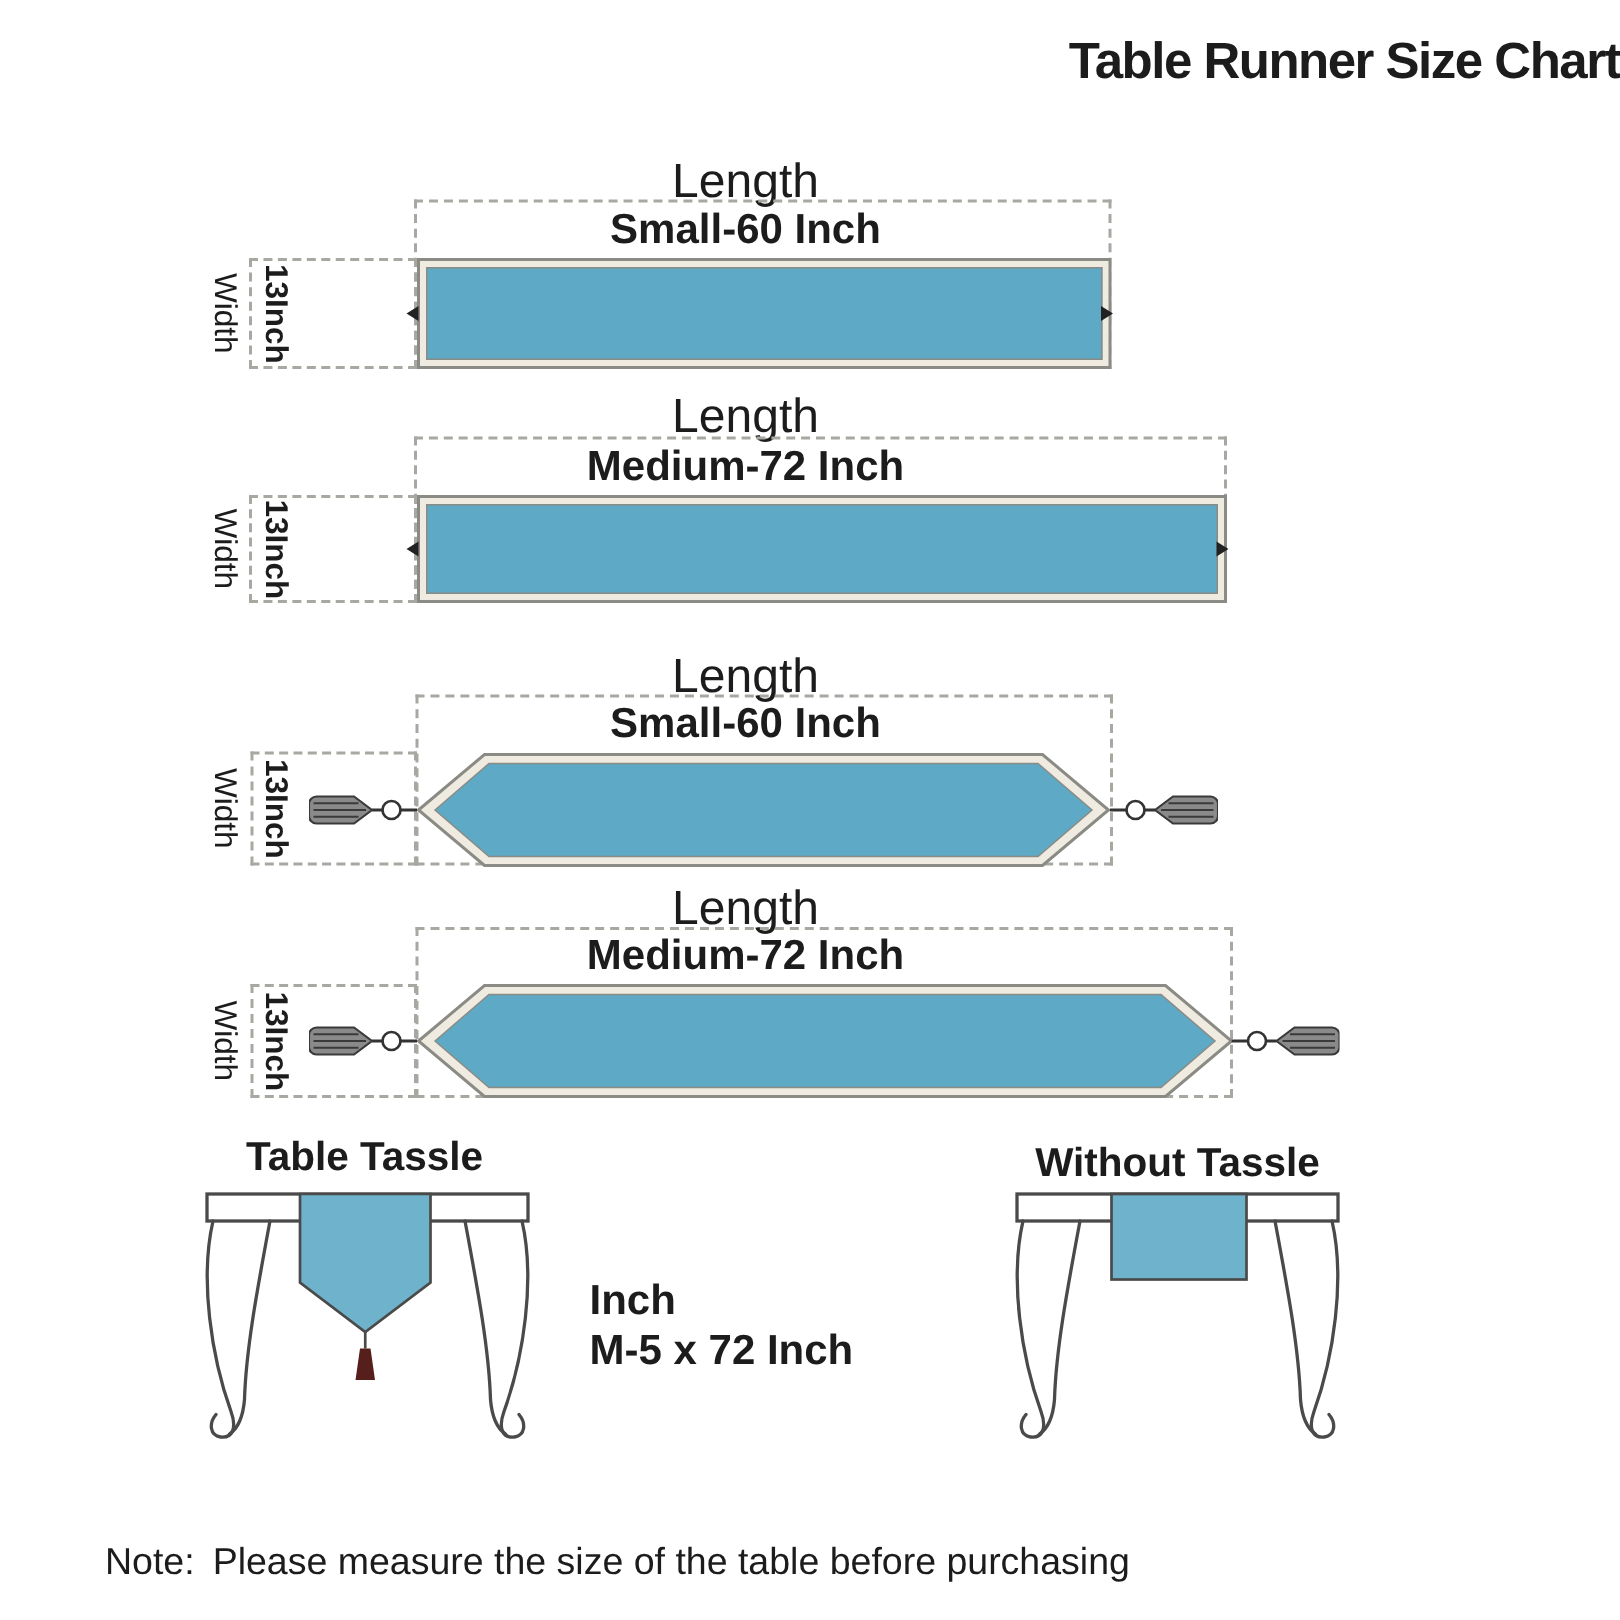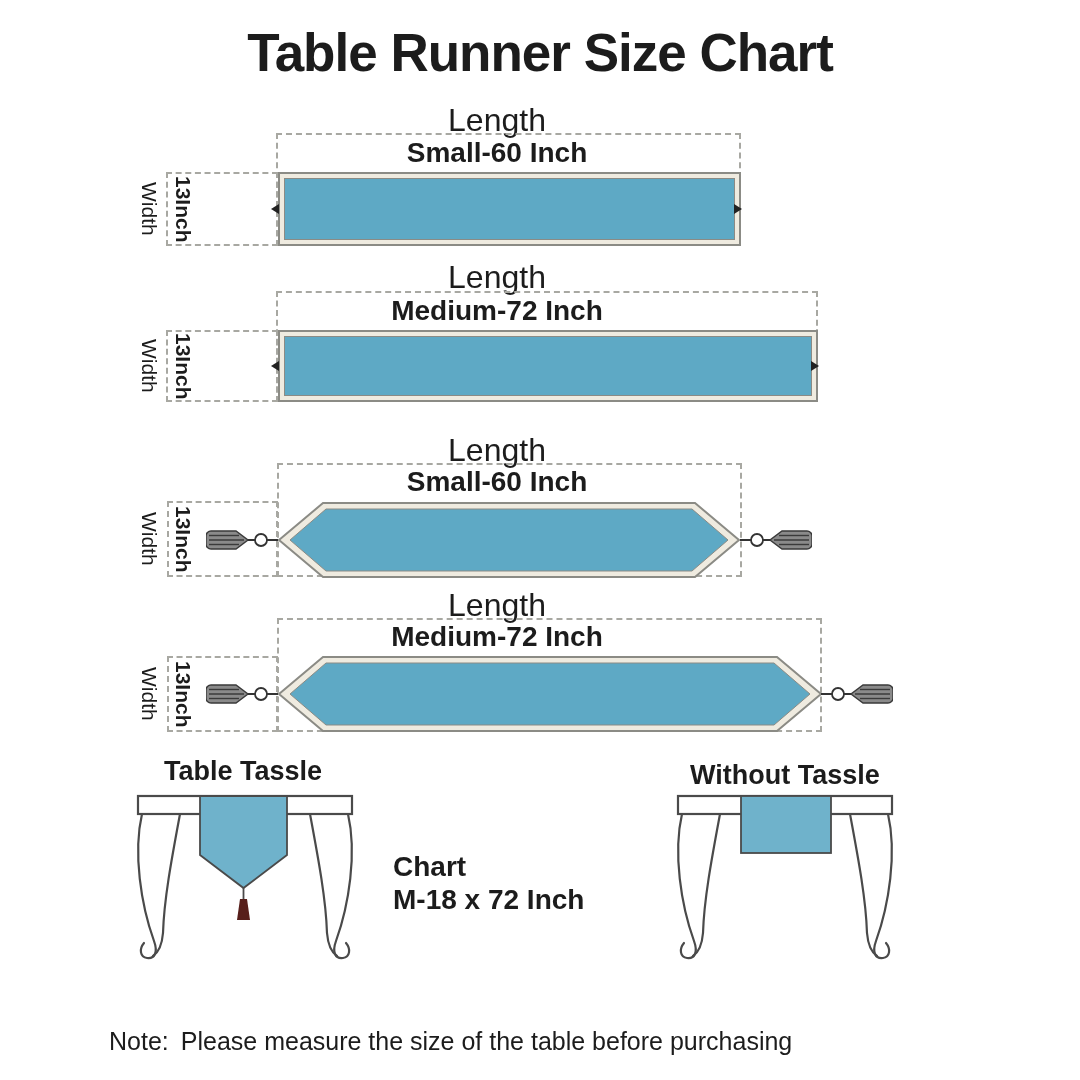--- a/index.html
+++ b/index.html
@@ -3,22 +3,22 @@
 <meta charset="utf-8">
 <style>
   html,body{margin:0;padding:0;}
   body{
     width:1080px;height:1080px;position:relative;background:#ffffff;overflow:hidden;
     font-family:"Liberation Sans", sans-serif;color:var(--text,#1c1c1c);
   }
   .abs{position:absolute;}
   
   .page-title{
-    left:0;top:22px;width:1080px;text-align:center;
-    font-size:53px;font-weight:bold;letter-spacing:-1px;color:var(--text);
+    left:0;top:22px;width:1080px;text-align:right;
+    font-size:34px;font-weight:bold;letter-spacing:-1px;color:var(--text);
   }
   
   .length-label{width:440px;text-align:center;font-size:32px;color:var(--text);}
   .size-label{width:440px;text-align:center;font-size:28px;font-weight:bold;color:var(--text);}
   .dash-box{border:2px dashed var(--dashed-line);box-sizing:border-box;background:transparent;}
   .v-text{writing-mode:vertical-rl;text-align:center;font-size:21px;color:var(--text);}
   .v-bold{font-weight:bold;}
   
   .runner-straight{
     box-sizing:border-box;background:var(--runner-trim);
@@ -40,21 +40,21 @@
   
   .leg{fill:none;stroke:var(--table-outline);stroke-width:2.2;stroke-linecap:round;}
   .tabletop{fill:#ffffff;stroke:var(--table-outline);stroke-width:2.2;}
   .t-runner{fill:var(--table-runner-fill);stroke:var(--table-outline);stroke-width:1.8;}
   .t-cord{stroke:var(--table-outline);stroke-width:1.8;}
   .t-tassel{fill:var(--table-tassel-red);}
   .example-caption{text-align:center;font-size:27px;font-weight:bold;color:var(--text);}
   
   .size-block{font-size:28px;font-weight:bold;line-height:33px;color:var(--text);}
   
-  .note-line{font-size:25px;color:var(--text);margin-left:39px;}
+  .note-line{font-size:25px;color:var(--text);}
   .note-text{margin-left:12px;}
 </style>
 </head>
 <body>
 
 <div class="abs page-title">Table Runner Size Chart</div>
 
 <div>
   <div class="abs length-label" style="left:277px;top:102px;">Length</div>
   <div class="abs dash-box" style="left:276px;top:133px;width:465px;height:113px;"></div>
@@ -153,22 +153,22 @@
     <path class="leg" d="M50,21 C42,64 34,106 33,140 C32,152 29,159 23,163"></path>
     <path class="leg" d="M218,21 C227,60 219,112 206,148 C202,159 205,166 213,165 C220,164 221,156 216,150"></path>
     <path class="leg" d="M180,21 C188,64 196,106 197,140 C198,152 201,159 207,163"></path>
     <polygon class="t-runner" points="70,3 157,3 157,62 113.5,95 70,62"></polygon>
     <line class="t-cord" x1="113.5" y1="95" x2="113.5" y2="106"></line>
     <path class="t-tassel" d="M110,106 h7 l3,21 h-13 z"></path>
   </svg>
 </div>
 
 <div class="abs size-block" style="left:393px;top:850px;">
-  <div>Chart</div>
-  <div>M-18 x 72 Inch</div>
+  <div>Inch</div>
+  <div>M-5 x 72 Inch</div>
 </div>
 
 <div>
   <div class="abs example-caption" style="left:685px;top:760px;width:200px;">Without Tassle</div>
   <svg class="abs" style="left:670px;top:793px;" width="230" height="180" viewBox="0 0 230 180">
     <rect class="tabletop" x="8" y="3" width="214" height="18"></rect>
     <path class="leg" d="M12,21 C3,60 11,112 24,148 C28,159 25,166 17,165 C10,164 9,156 14,150"></path>
     <path class="leg" d="M50,21 C42,64 34,106 33,140 C32,152 29,159 23,163"></path>
     <path class="leg" d="M218,21 C227,60 219,112 206,148 C202,159 205,166 213,165 C220,164 221,156 216,150"></path>
     <path class="leg" d="M180,21 C188,64 196,106 197,140 C198,152 201,159 207,163"></path>

